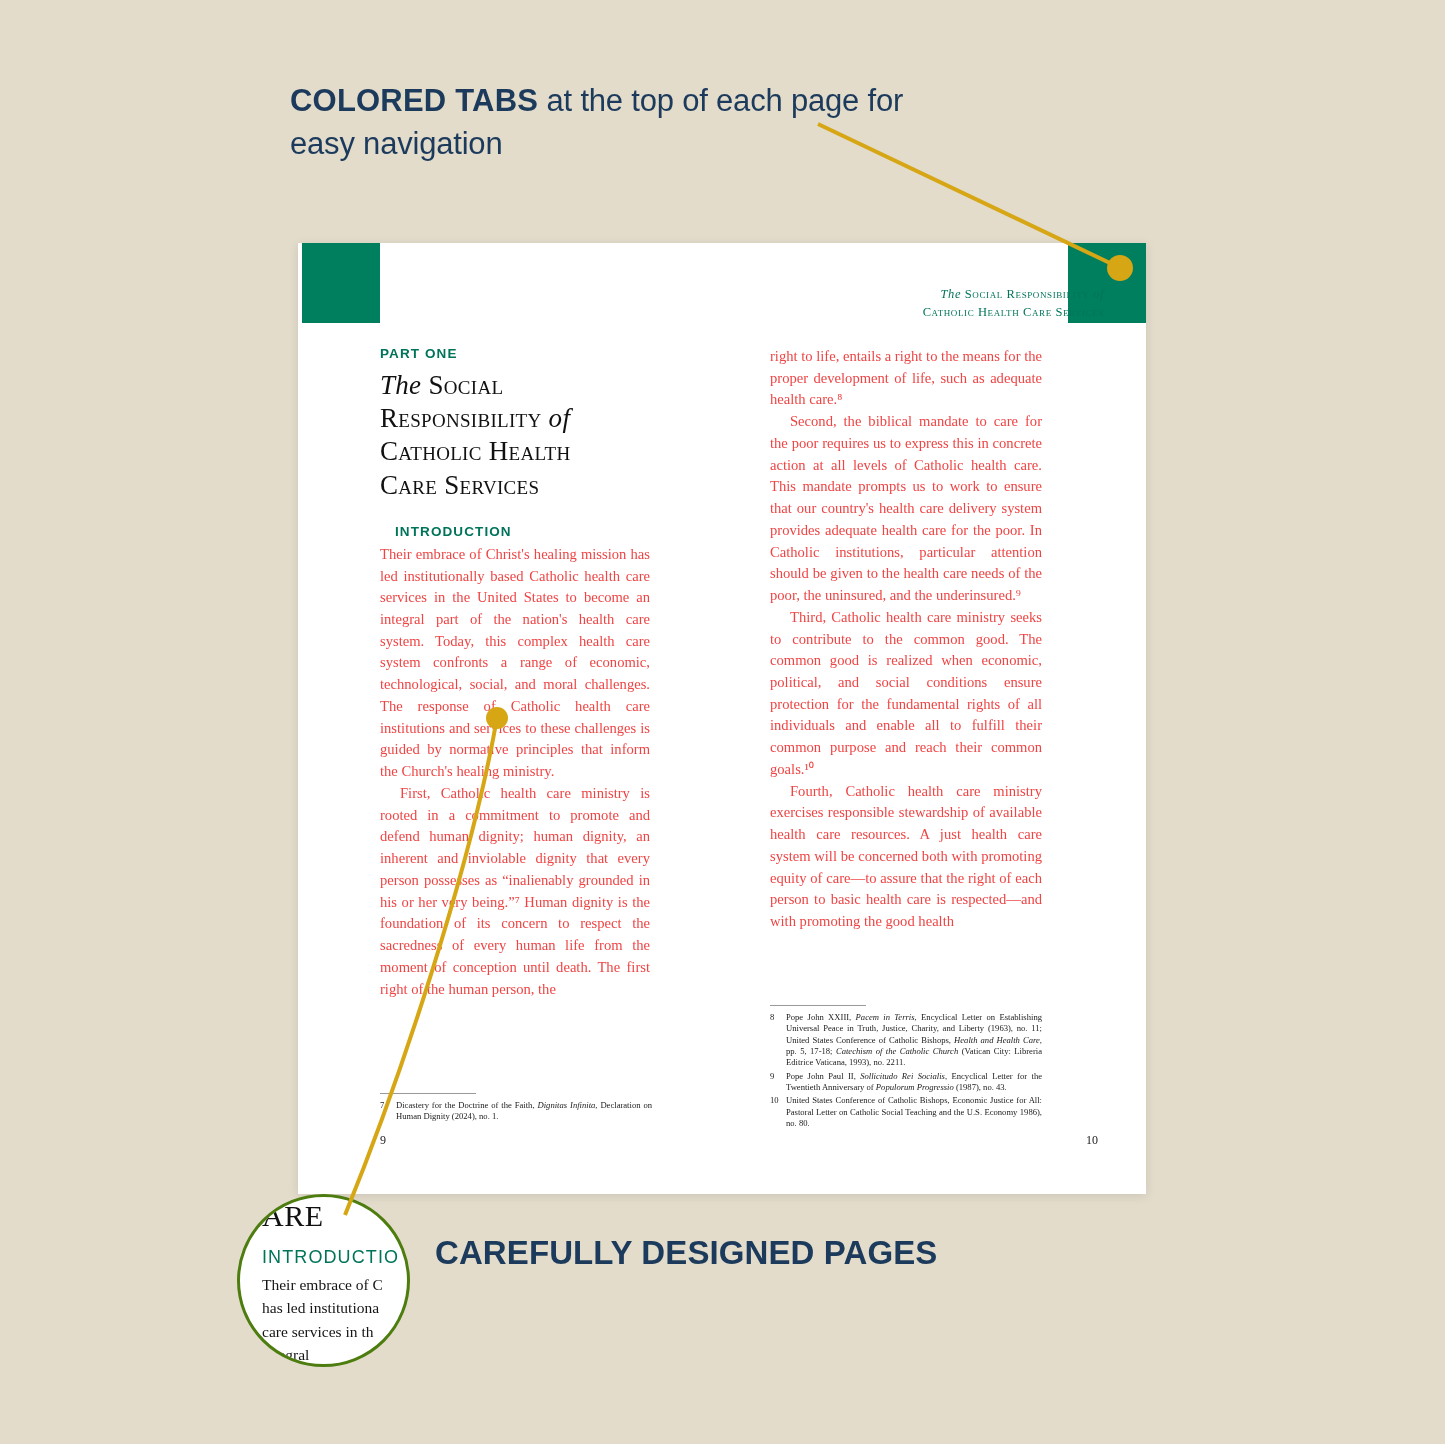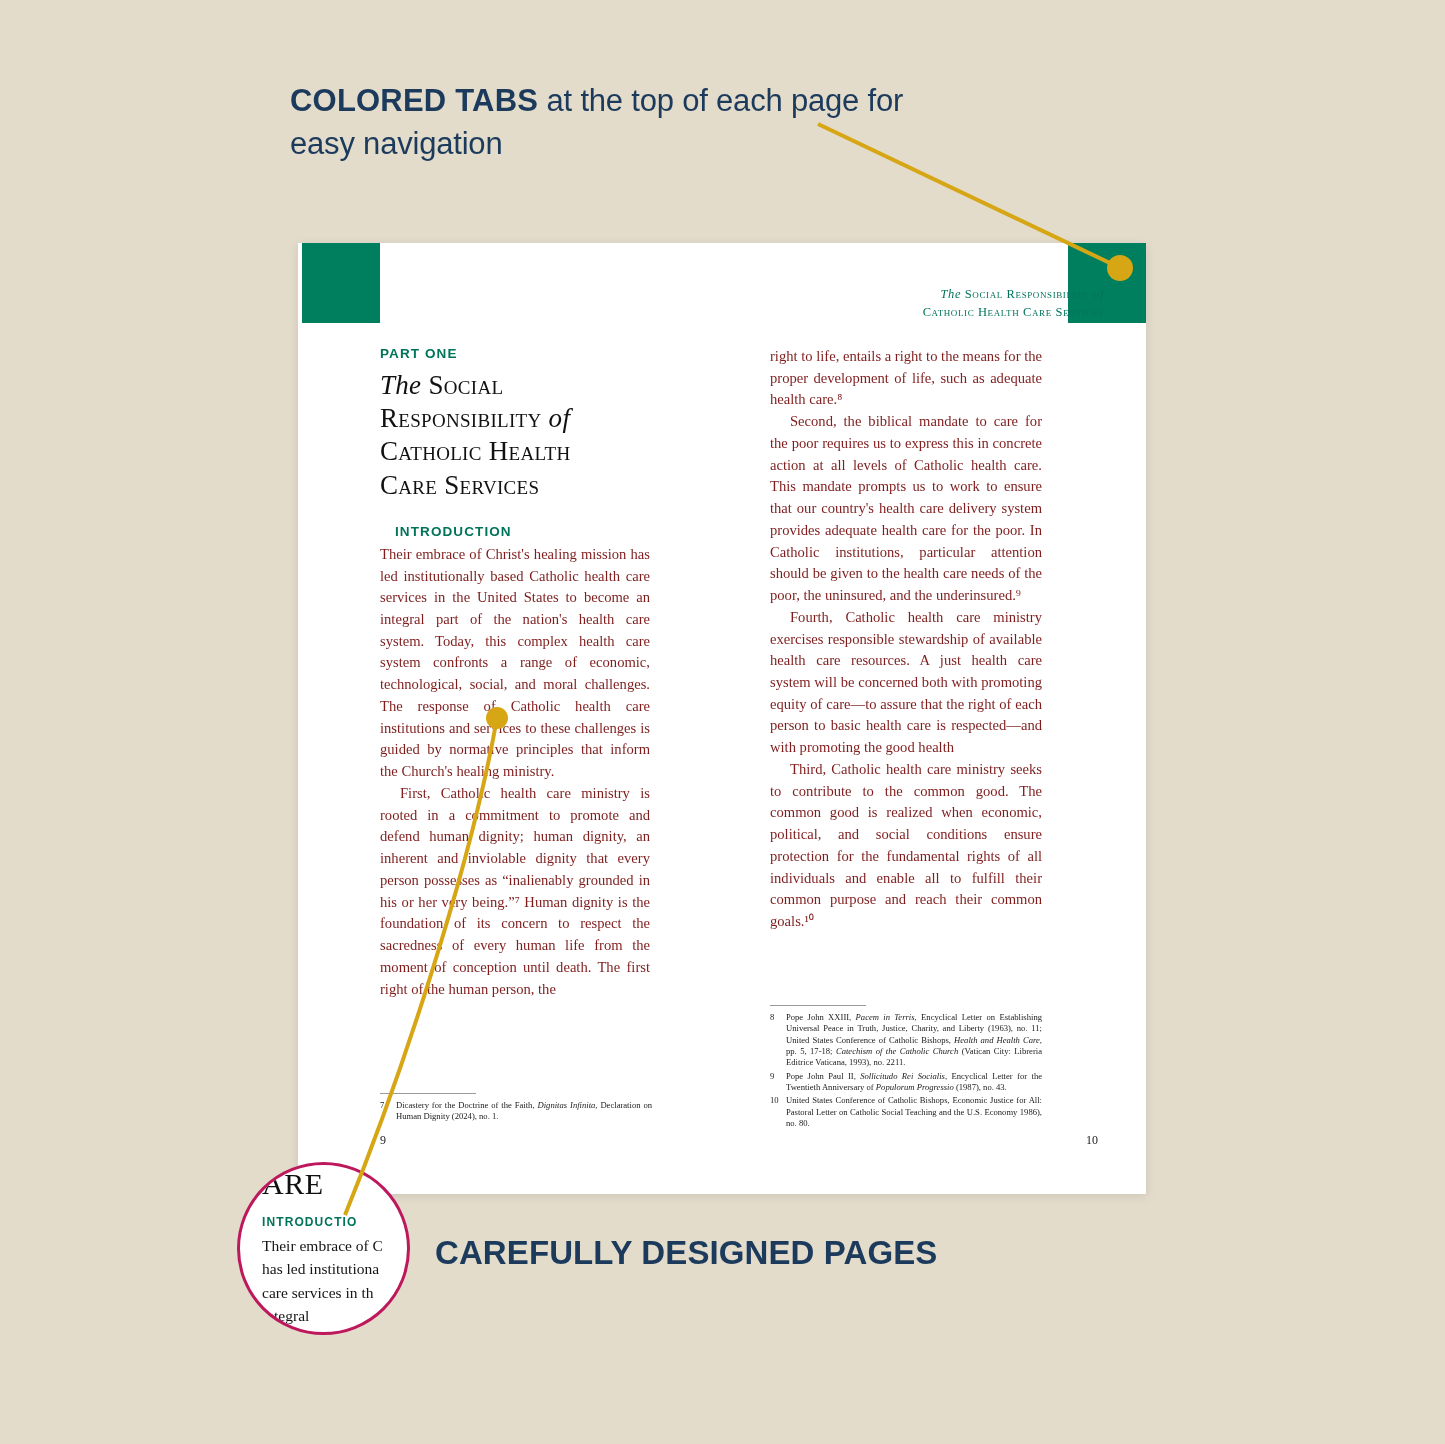--- a/index.html
+++ b/index.html
@@ -126,21 +126,21 @@
     font-size: 13.5px;
     font-weight: bold;
     letter-spacing: 1.1px;
     margin-bottom: 5px;
     padding-left: 15px;
   }
   .col-text {
     font-family: "Liberation Serif", serif;
     font-size: 14.6px;
     line-height: 1.49;
-    color: #7f1d1d;
+    color: #ef4444;
     text-align: justify;
   }
   .col-text p { margin: 0; }
   .col-text p.indent { text-indent: 20px; }
 
   
   .rp-body {
     position: absolute;
     left: 48px;
     top: 103px;
@@ -185,47 +185,47 @@
     font-size: 12px;
     color: #222;
   }
   .folio-left  { left: 78px; }
   .folio-right { right: 48px; }
 
   
   .magnifier {
     position: absolute;
     left: 237px;
-    top: 1162px;
+    top: 1194px;
     width: 167px;
     height: 167px;
     border-radius: 50%;
-    border: 3px solid #be185d;
+    border: 3px solid #4d7c0f;
     background: #ffffff;
     overflow: hidden;
   }
   .mag-inner {
     position: absolute;
     left: 22px;
     top: 4px;
     width: 185px;
   }
   .mag-title {
     font-family: "Liberation Serif", serif;
     font-size: 30px;
     color: #111;
     font-variant: small-caps;
     letter-spacing: 0.5px;
     line-height: 1;
     margin-bottom: 16px;
   }
   .mag-section {
     color: #00745a;
-    font-size: 12px;
-    font-weight: bold;
+    font-size: 18px;
+    font-weight: normal;
     letter-spacing: 1.1px;
     margin-bottom: 5px;
   }
   .mag-text {
     font-family: "Liberation Serif", serif;
     font-size: 15.5px;
     line-height: 1.5;
     color: #151515;
   }
 
@@ -286,22 +286,22 @@
     <div class="running-head">
       <div>
         <span class="it">The</span><span class="sc"> Social Responsibility </span><span class="it">of</span>
       </div>
       <div class="sc">Catholic Health Care Services</div>
     </div>
 
     <div class="rp-body col-text">
       <p>right to life, entails a right to the means for the proper development of life, such as adequate health care.⁸</p>
       <p class="indent">Second, the biblical mandate to care for the poor requires us to express this in concrete action at all levels of Catholic health care. This mandate prompts us to work to ensure that our country's health care delivery system provides adequate health care for the poor. In Catholic institutions, particular attention should be given to the health care needs of the poor, the uninsured, and the underinsured.⁹</p>
+      <p class="indent">Third, Catholic health care ministry seeks to contribute to the common good. The common good is realized when economic, political, and social conditions ensure protection for the fundamental rights of all individuals and enable all to fulfill their common purpose and reach their common goals.¹⁰</p>
       <p class="indent">Fourth, Catholic health care ministry exercises responsible stewardship of available health care resources. A just health care system will be concerned both with promoting equity of care—to assure that the right of each person to basic health care is respected—and with promoting the good health</p>
-      <p class="indent">Third, Catholic health care ministry seeks to contribute to the common good. The common good is realized when economic, political, and social conditions ensure protection for the fundamental rights of all individuals and enable all to fulfill their common purpose and reach their common goals.¹⁰</p>
     </div>
 
     <div class="footnotes fn-right">
       <div class="rule"></div>
       <div class="fn">
         <span class="num">8</span>
         <span class="txt">Pope John XXIII, <span class="it">Pacem in Terris</span>, Encyclical Letter on Establishing Universal Peace in Truth, Justice, Charity, and Liberty (1963), no. 11; United States Conference of Catholic Bishops, <span class="it">Health and Health Care</span>, pp. 5, 17-18; <span class="it">Catechism of the Catholic Church</span> (Vatican City: Libreria Editrice Vaticana, 1993), no. 2211.</span>
       </div>
       <div class="fn">
         <span class="num">9</span>

